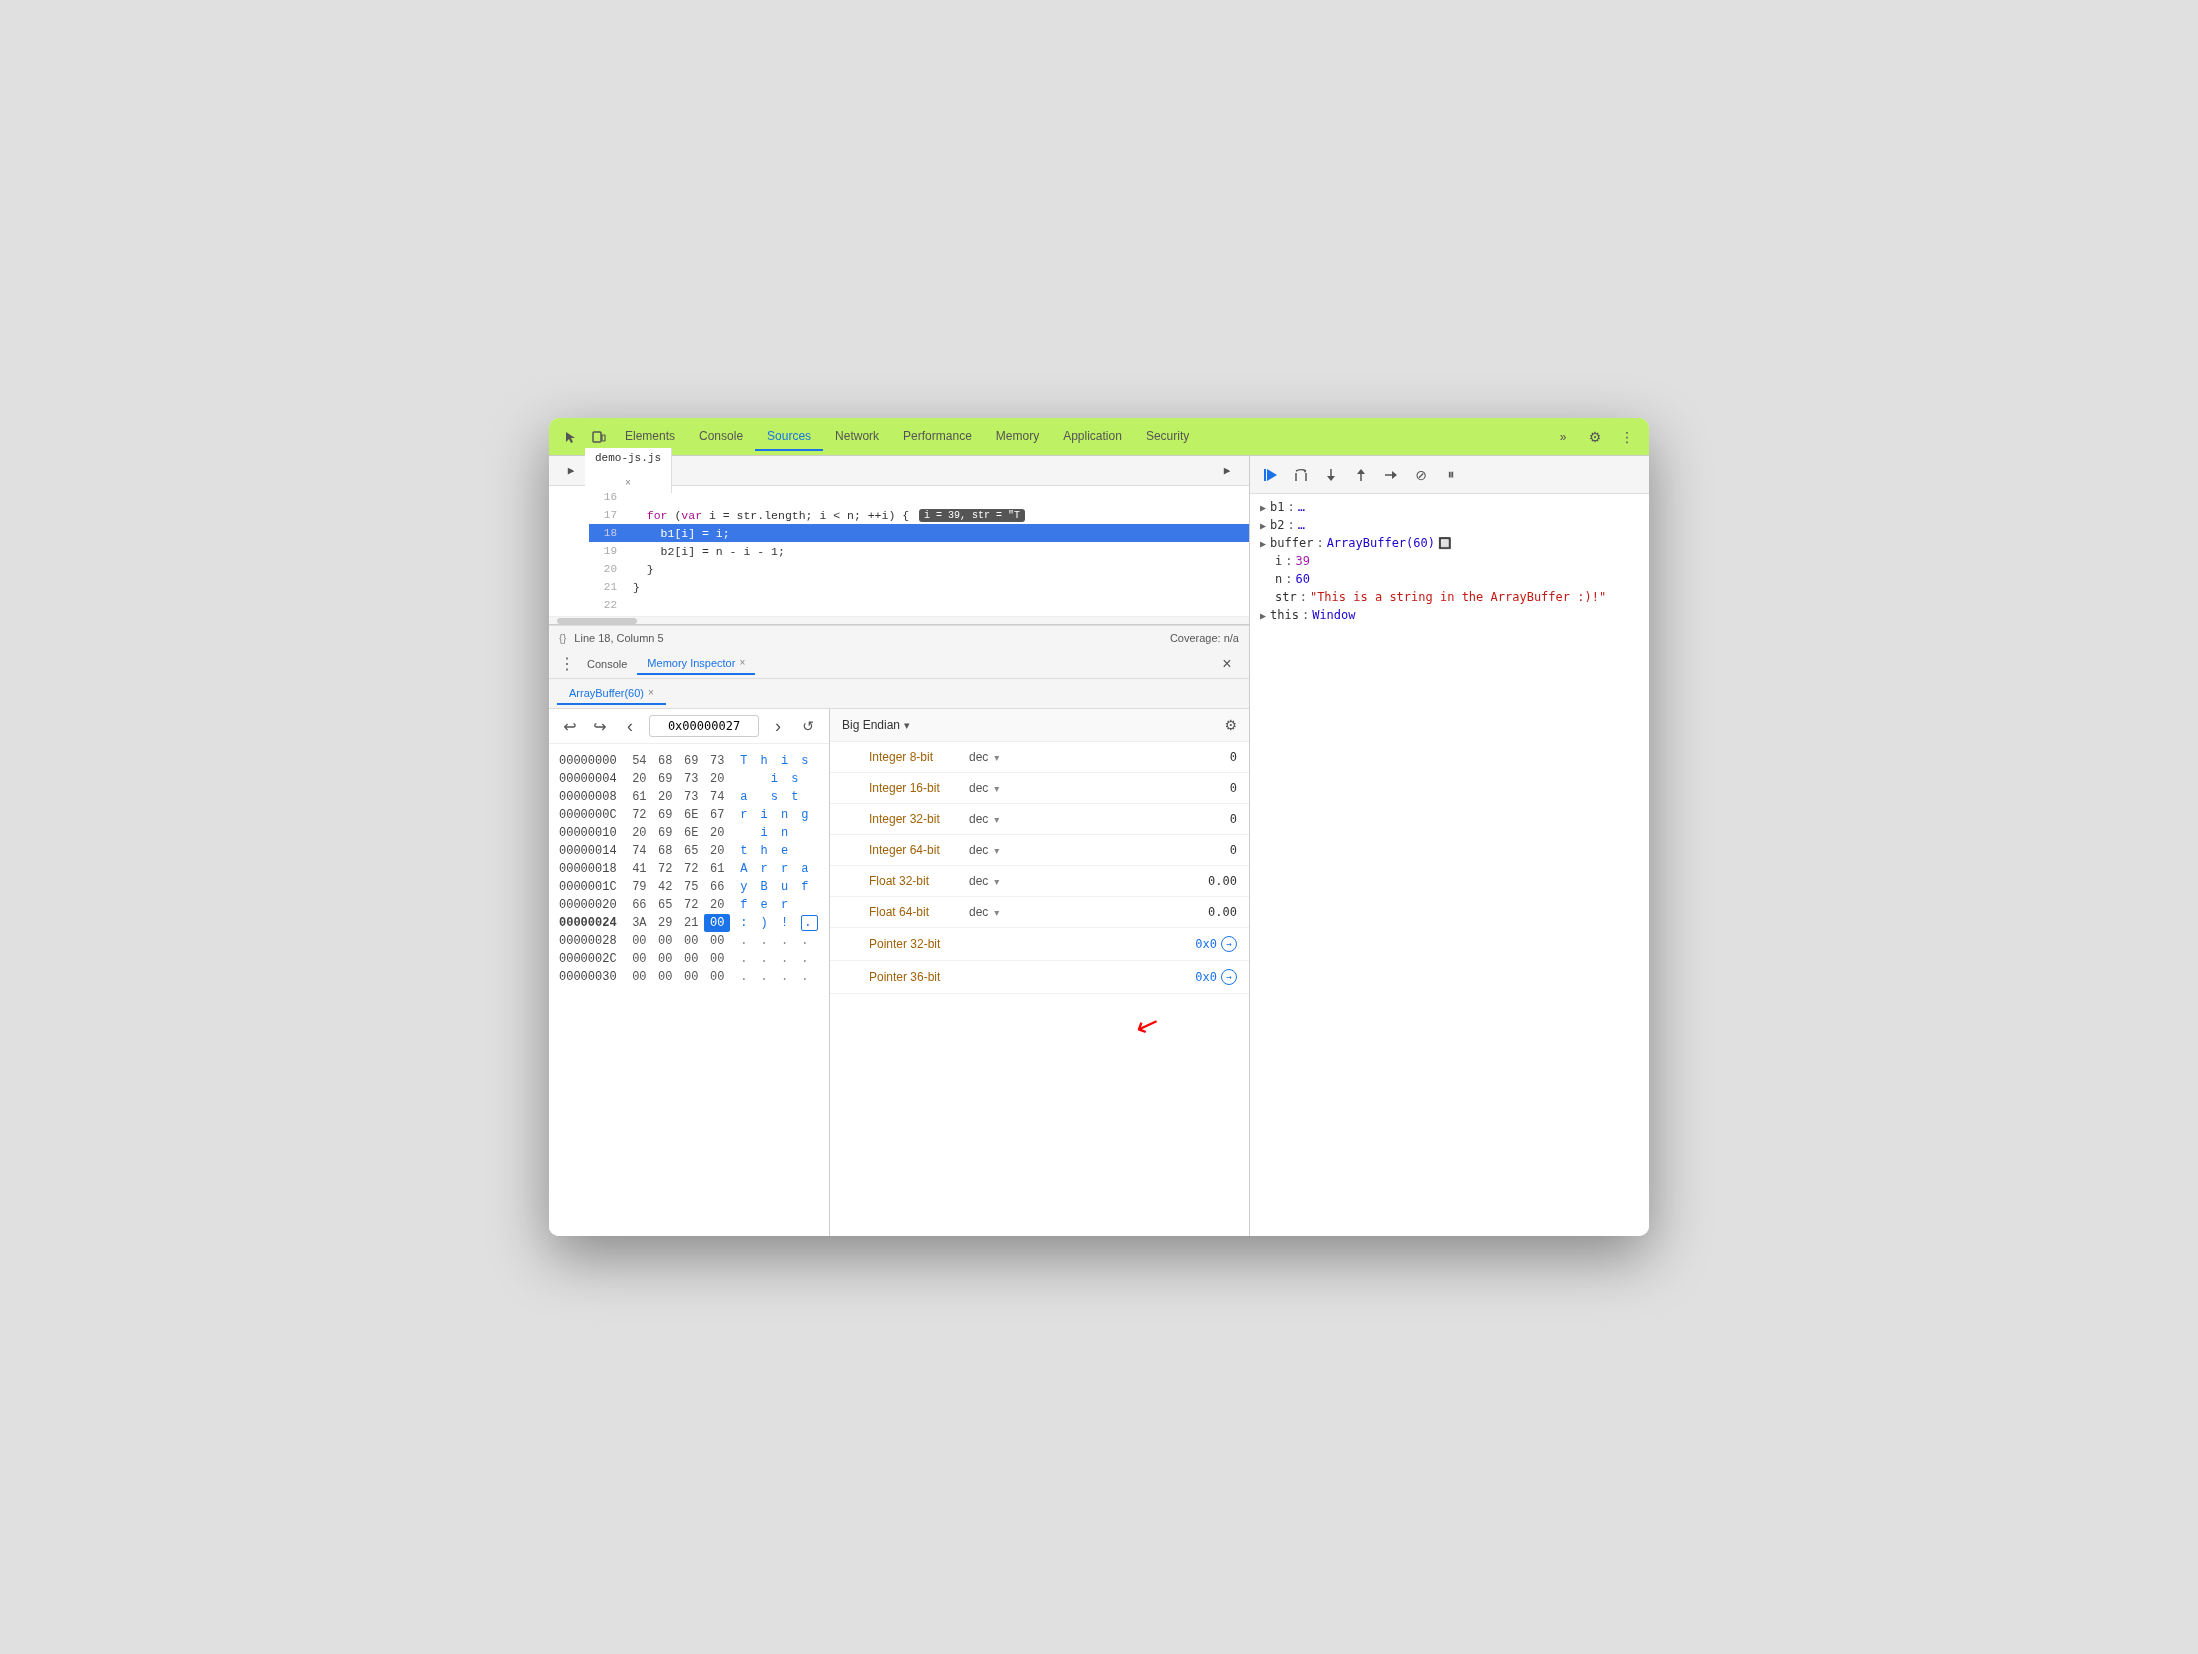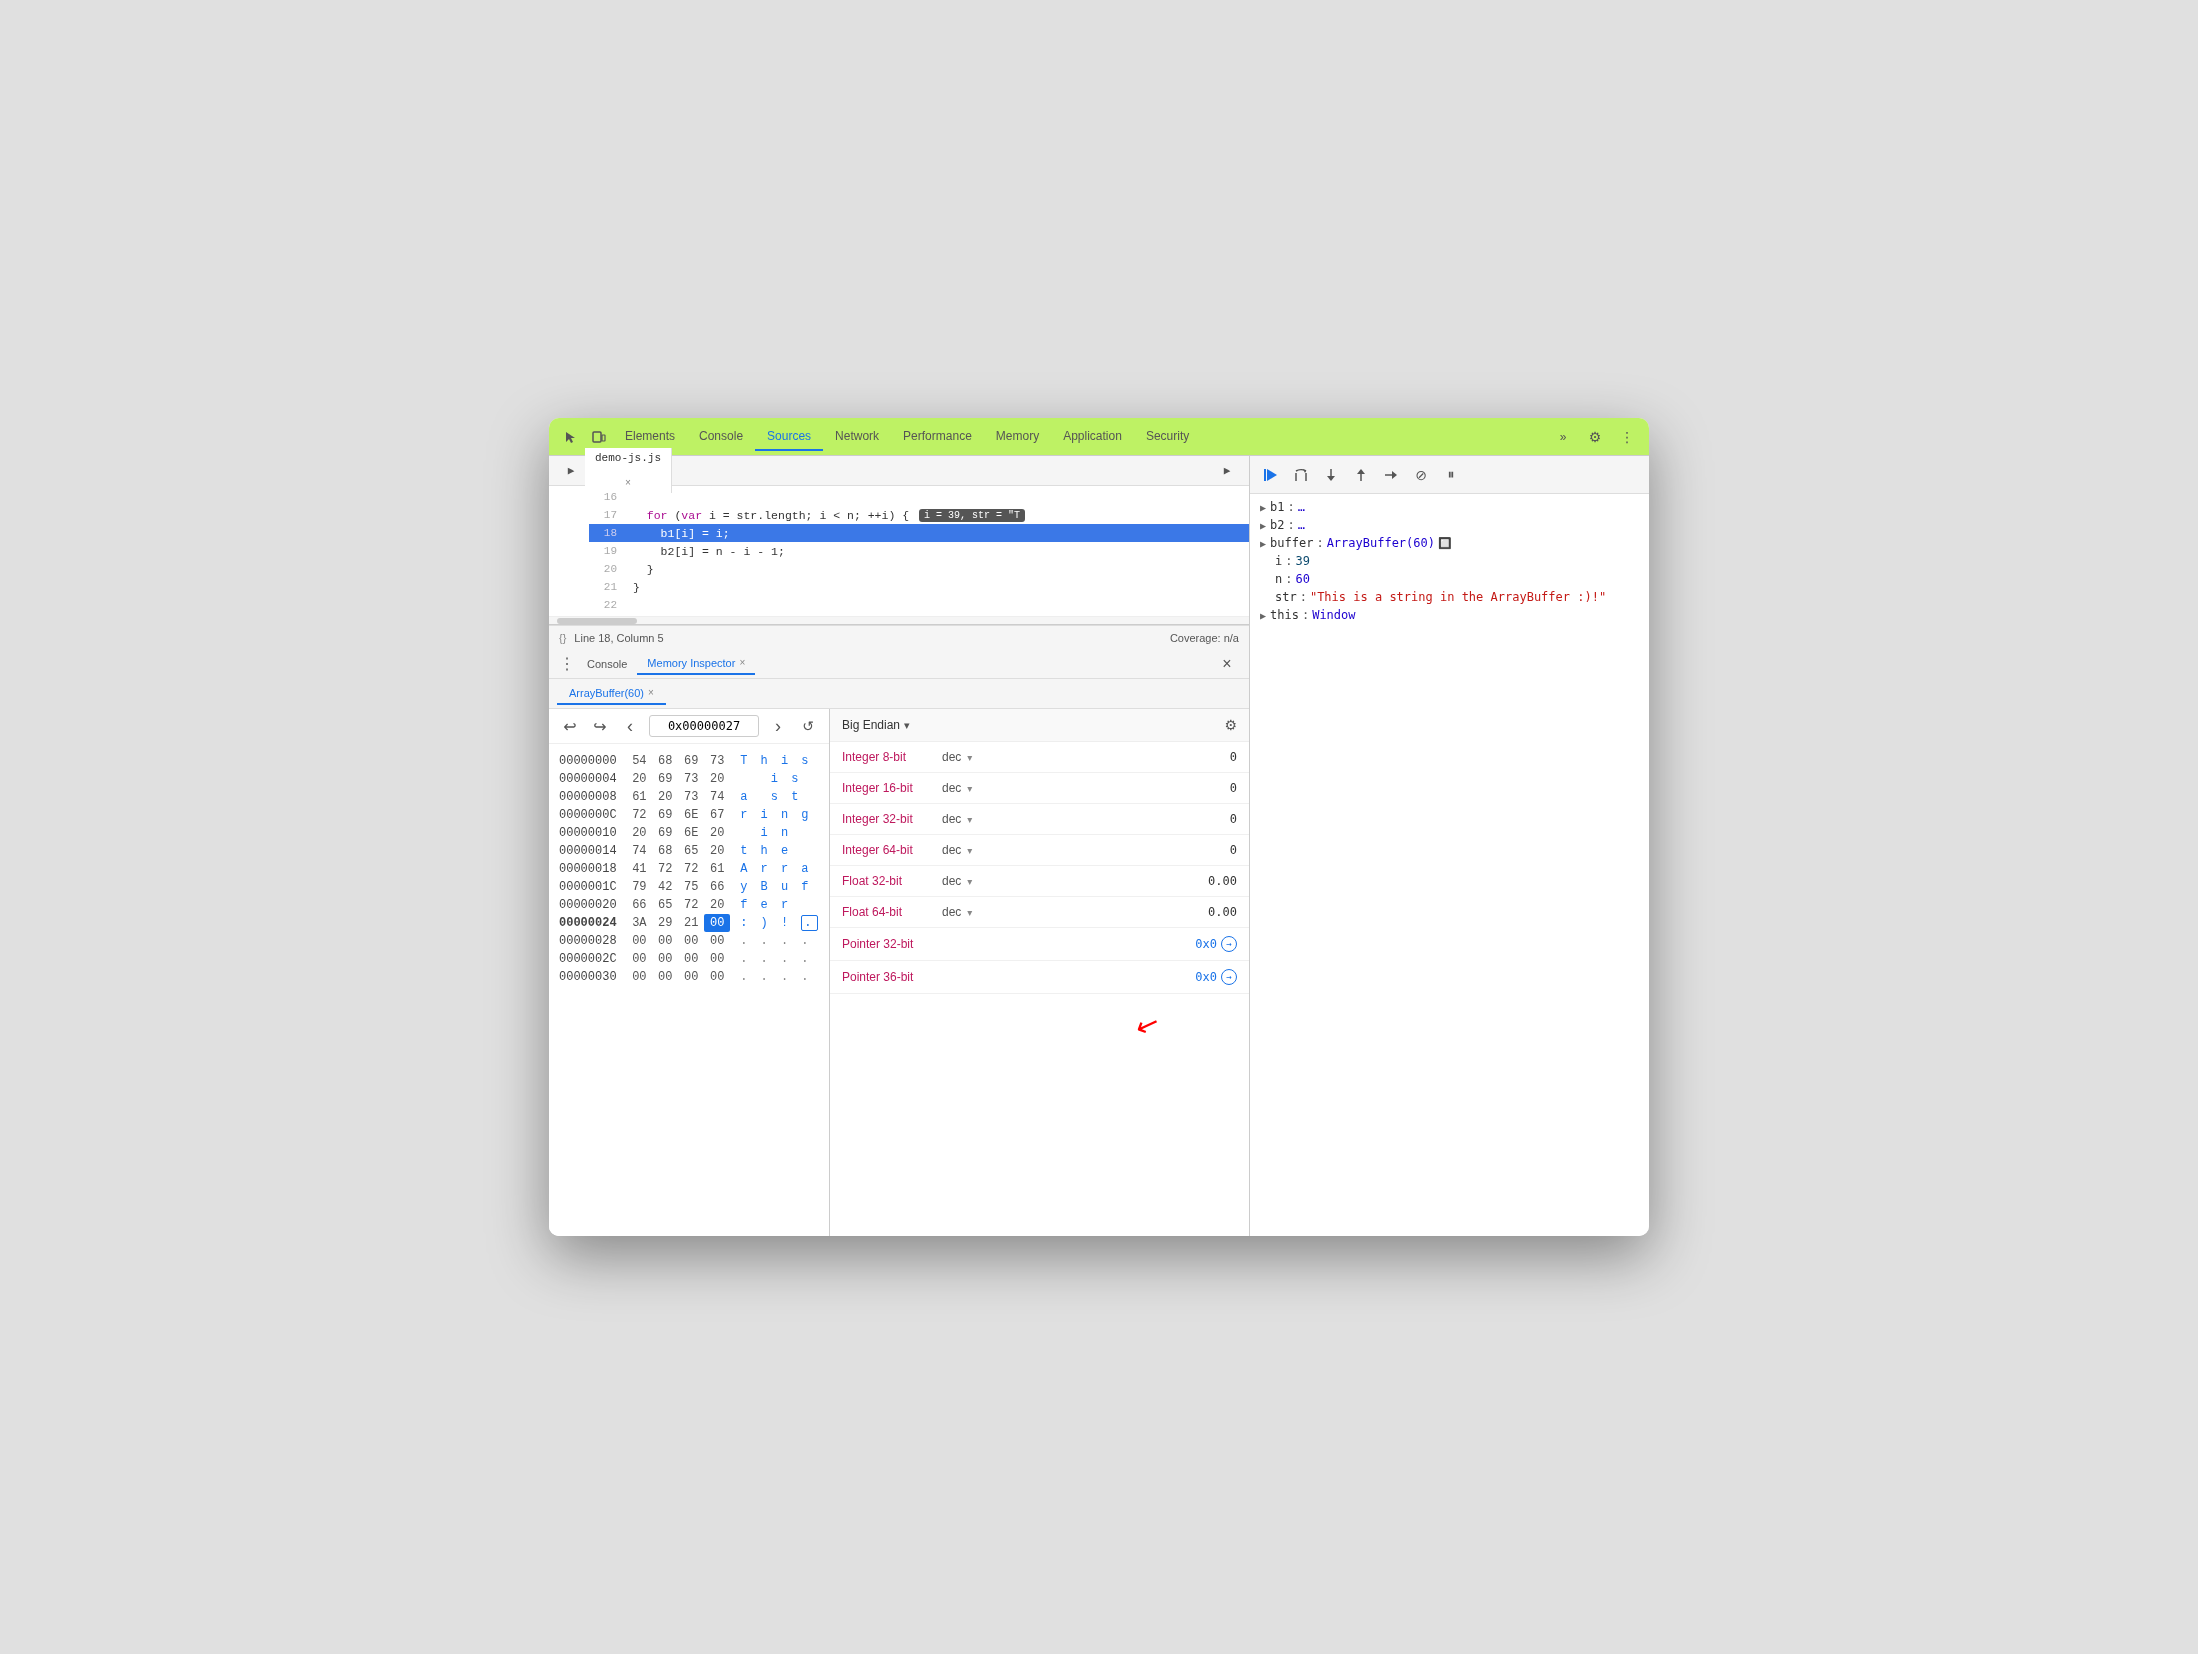--- a/index.html
+++ b/index.html
@@ -424,21 +424,21 @@
       flex: 1;
       overflow-y: auto;
     }
     .di-row {
       display: flex;
       align-items: center;
       padding: 8px 12px;
       border-bottom: 1px solid #f0f0f0;
       font-size: 12px;
     }
-    .di-label { color: #be185d; min-width: 100px; }
+    .di-label { color: #a16207; min-width: 100px; margin-left: 27px; }
     .di-format {
       color: #555;
       min-width: 40px;
       cursor: pointer;
       display: flex;
       align-items: center;
       gap: 6px;
     }
     .di-format-arrow { font-size: 10px; color: #888; }
     .di-value {
@@ -895,21 +895,21 @@
         <div class="scope-item">
           <span class="scope-arrow">▶</span>
           <span class="scope-key">buffer</span>
           <span class="scope-colon">:</span>
           <span class="scope-value">ArrayBuffer(60)</span>
           <span class="buffer-icon" title="Open in Memory Inspector">🔲</span>
         </div>
         <div class="scope-item scope-indent">
           <span class="scope-key">i</span>
           <span class="scope-colon">:</span>
-          <span class="scope-value" style="color:#0c4a6e">39</span>
+          <span class="scope-value" style="color:#a21caf">39</span>
         </div>
         <div class="scope-item scope-indent">
           <span class="scope-key">n</span>
           <span class="scope-colon">:</span>
           <span class="scope-value" style="color:#1c00cf">60</span>
         </div>
         <div class="scope-item scope-indent">
           <span class="scope-key">str</span>
           <span class="scope-colon">:</span>
           <span class="scope-value string">"This is a string in the ArrayBuffer :)!"</span>

